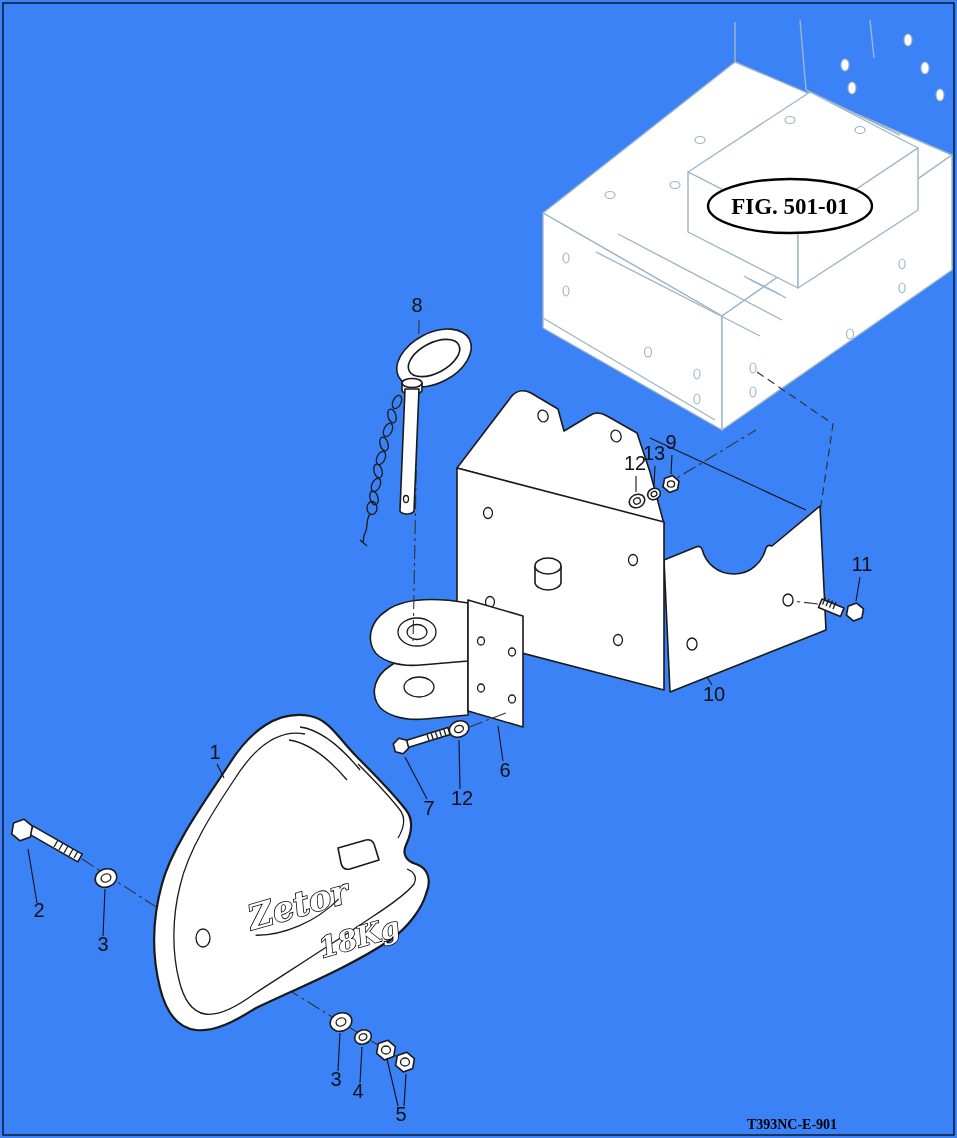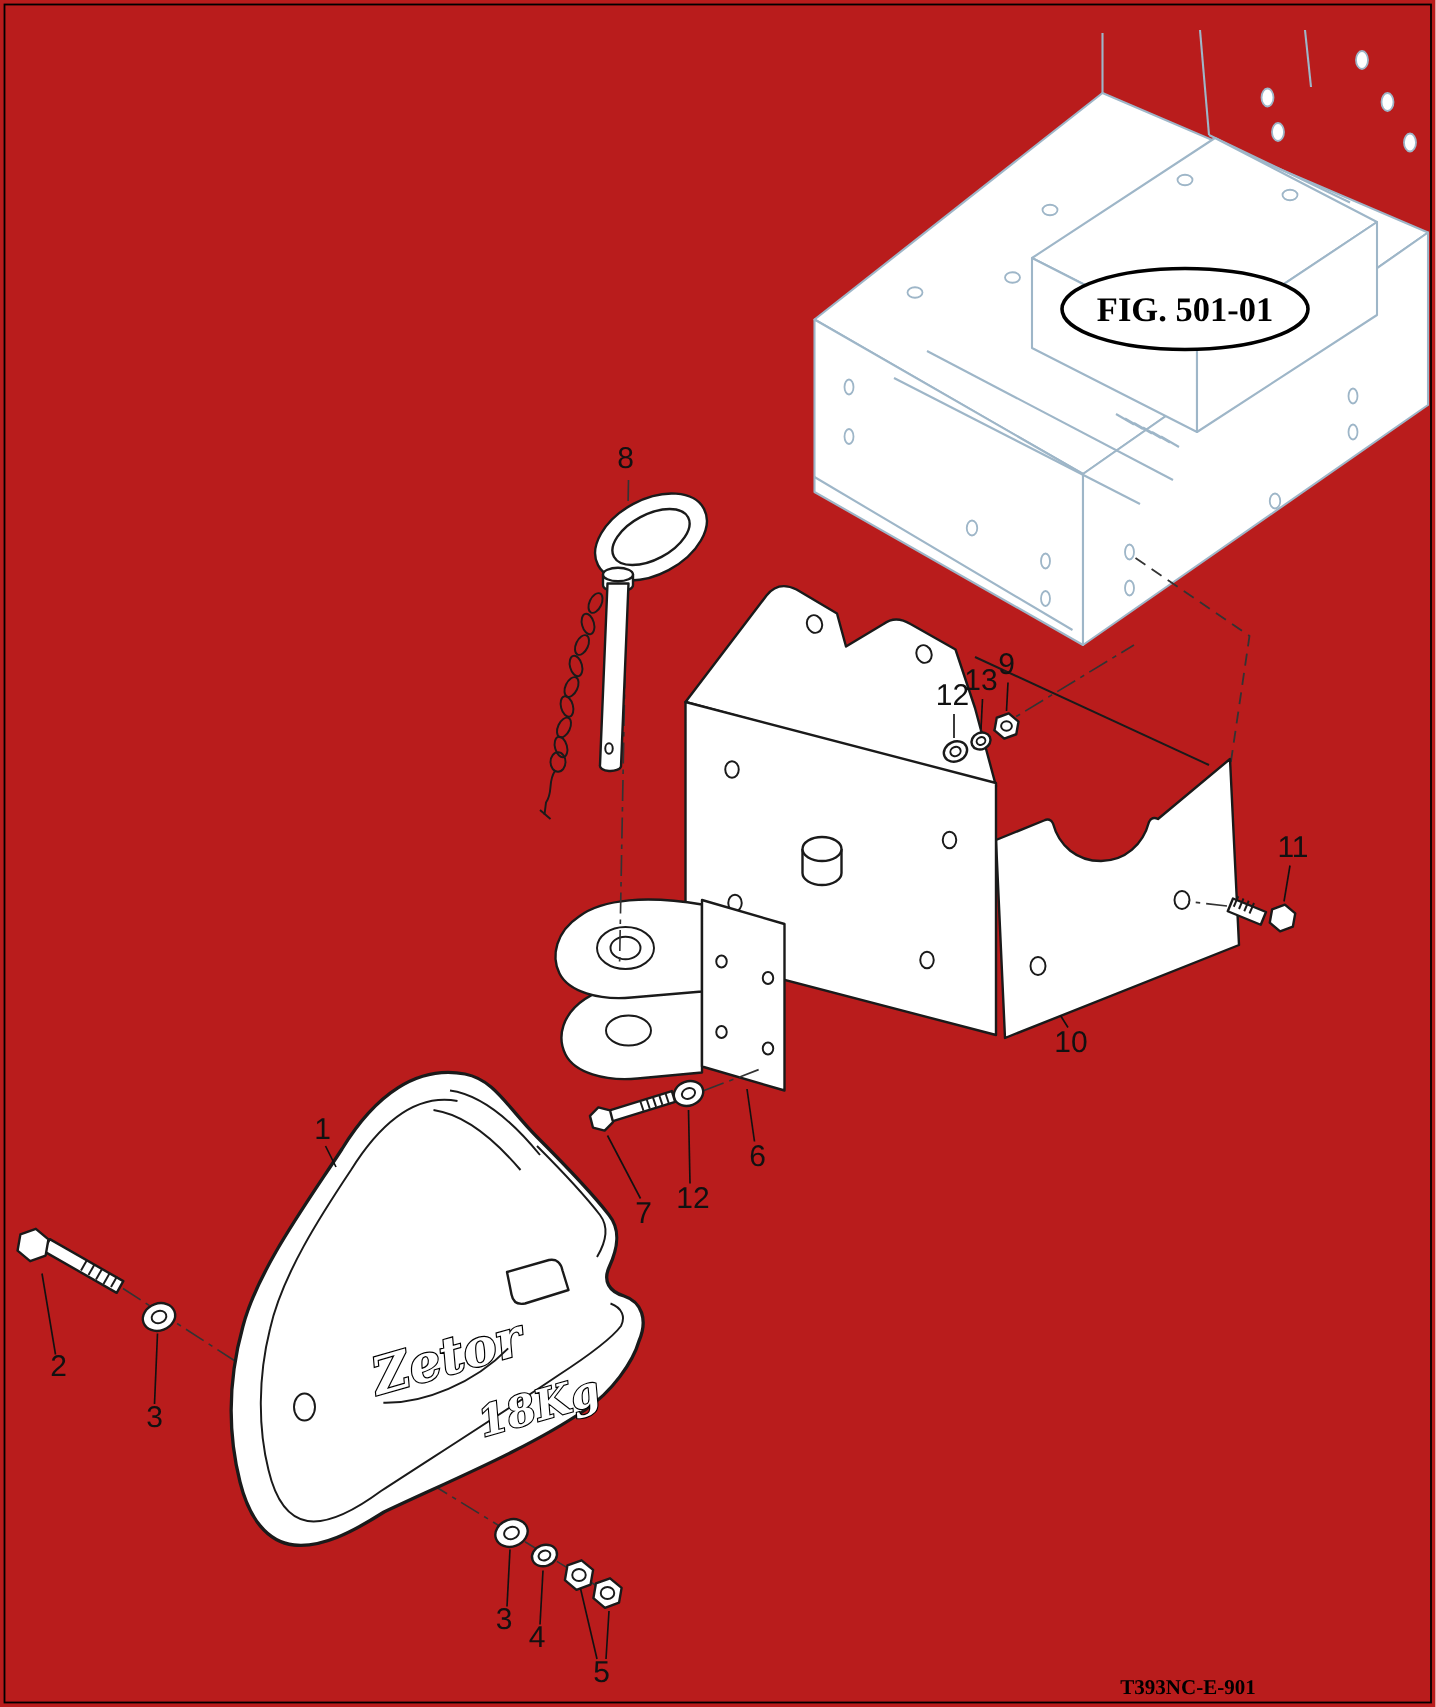--- a/index.html
+++ b/index.html
@@ -1,19 +1,19 @@
 <!DOCTYPE html>
 <html style="--frame-line: #9eb6c8; --ink: #1a1a1a;"><head>
 <meta charset="utf-8">
 <style>
   html,body{margin:0;padding:0;background:#ffffff;}
   .canvas{
     position:relative;
     width:957px;height:1138px;
-    background:#b91c1c;
+    background:#3b82f6;
     font-family:"Liberation Sans", sans-serif;
     overflow:hidden;
   }
   svg{display:block;}
   
   .f-face{fill:#ffffff;stroke:var(--frame-line,#9eb6c8);stroke-width:1.4;stroke-linejoin:round;}
   .f-line{fill:none;stroke:var(--frame-line,#9eb6c8);stroke-width:1.4;}
   .f-hole{fill:#ffffff;stroke:var(--frame-line,#9eb6c8);stroke-width:1.2;}
   .p{fill:#ffffff;stroke:var(--ink,#1a1a1a);stroke-width:1.6;stroke-linejoin:round;}
   .p2{fill:#ffffff;stroke:var(--ink,#1a1a1a);stroke-width:2.2;stroke-linejoin:round;}

